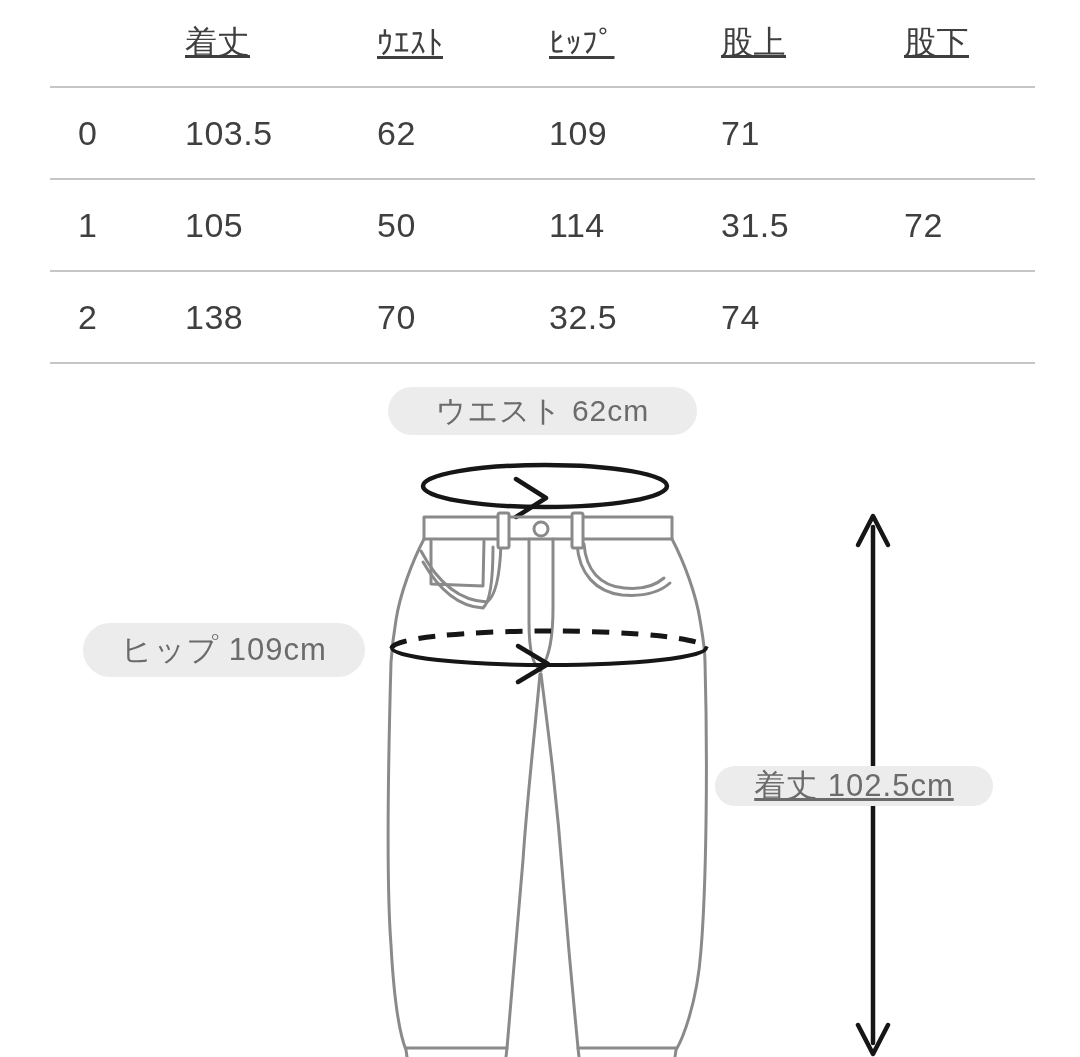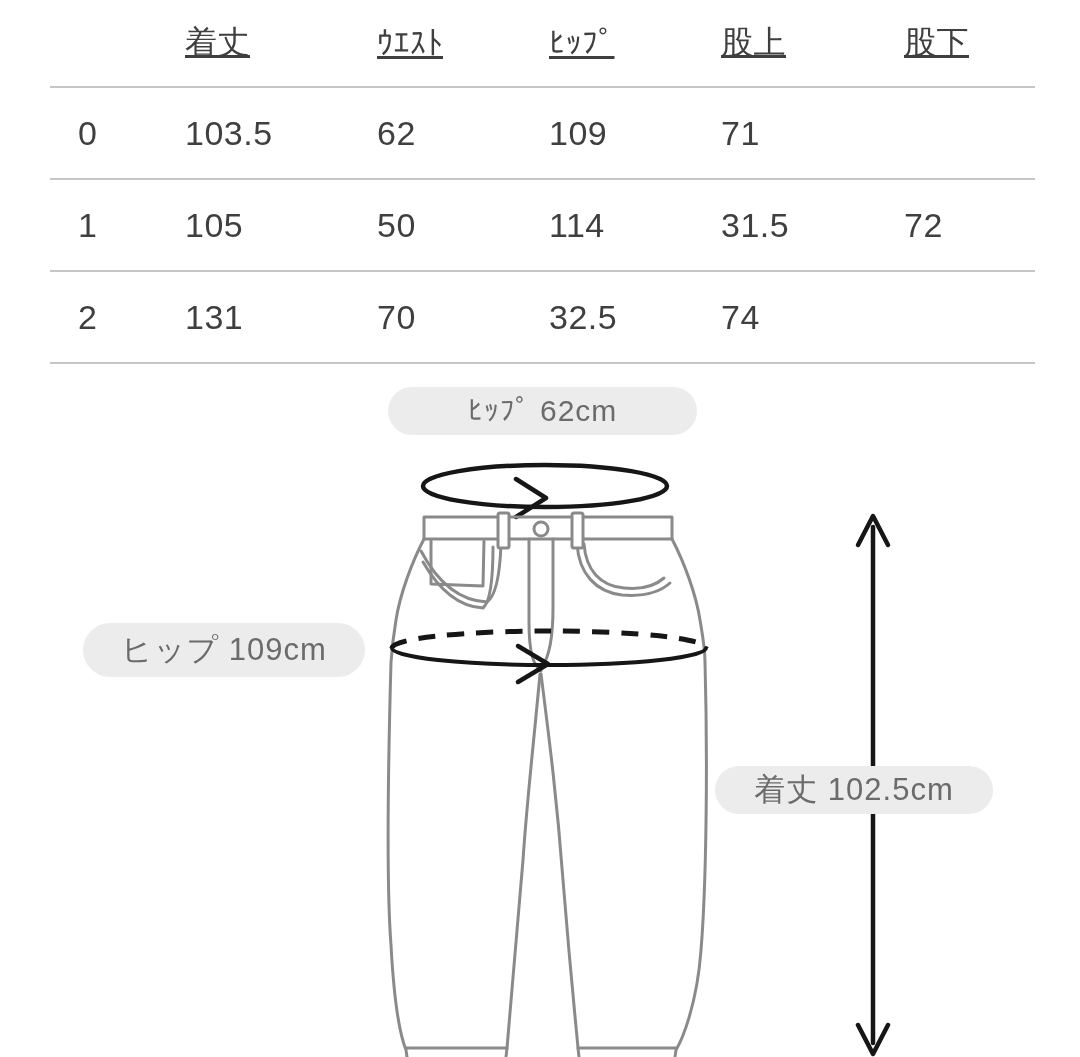--- a/index.html
+++ b/index.html
@@ -24,21 +24,21 @@
   .gray-fill{stroke:var(--outline-gray);stroke-width:3;fill:#ffffff;}
   .blk{stroke:var(--arrow-black);stroke-width:4.5;fill:none;stroke-linecap:round;stroke-linejoin:round;}
   .blk-thin{stroke:var(--arrow-black);stroke-width:4;fill:none;stroke-linecap:round;}
   .blk-dash{stroke:var(--arrow-black);stroke-width:5;fill:none;stroke-dasharray:17 12;stroke-linecap:butt;}
 
   .pill{position:absolute;background:var(--pill-bg);border-radius:999px;
         display:flex;align-items:center;justify-content:center;
         color:var(--pill-text);letter-spacing:1px;white-space:nowrap;}
   .pill-waist{left:388px;top:387px;width:309px;height:48px;font-size:30px;}
   .pill-hip{left:83px;top:623px;width:282px;height:54px;font-size:31px;}
-  .pill-length{left:715px;top:766px;width:278px;height:48px;font-size:31px;}
+  .pill-length{left:715px;top:766px;width:278px;height:40px;font-size:31px;text-decoration:underline;}
 </style>
 </head>
 <body>
 
 <div class="page">
 
   <div class="size-table">
     <div class="trow thead">
       <div class="tcell"></div>
       <div class="tcell">着丈</div>
@@ -57,21 +57,21 @@
     <div class="trow">
       <div class="tcell">1</div>
       <div class="tcell">105</div>
       <div class="tcell">50</div>
       <div class="tcell">114</div>
       <div class="tcell">31.5</div>
       <div class="tcell">72</div>
     </div>
     <div class="trow">
       <div class="tcell">2</div>
-      <div class="tcell">131</div>
+      <div class="tcell">138</div>
       <div class="tcell">70</div>
       <div class="tcell">32.5</div>
       <div class="tcell">74</div>
     </div>
   </div>
 
   <svg class="diagram-svg" viewBox="0 0 1080 1057">
 
     <g>
       <ellipse class="blk" cx="545" cy="486" rx="122" ry="21"></ellipse>
@@ -113,21 +113,21 @@
     </g>
 
     <g>
       <path class="blk" d="M 873,527 L 873,1043"></path>
       <path class="blk" d="M 858,545 L 873,516 L 888,545"></path>
       <path class="blk" d="M 858,1025 L 873,1054 L 888,1025"></path>
     </g>
   </svg>
 
   <div class="pill pill-waist">
-    <span>ﾋｯﾌﾟ 62cm</span>
+    <span>ウエスト 62cm</span>
   </div>
   <div class="pill pill-hip">
     <span>ヒップ 109cm</span>
   </div>
   <div class="pill pill-length">
     <span>着丈 102.5cm</span>
   </div>
 
 </div>
 

